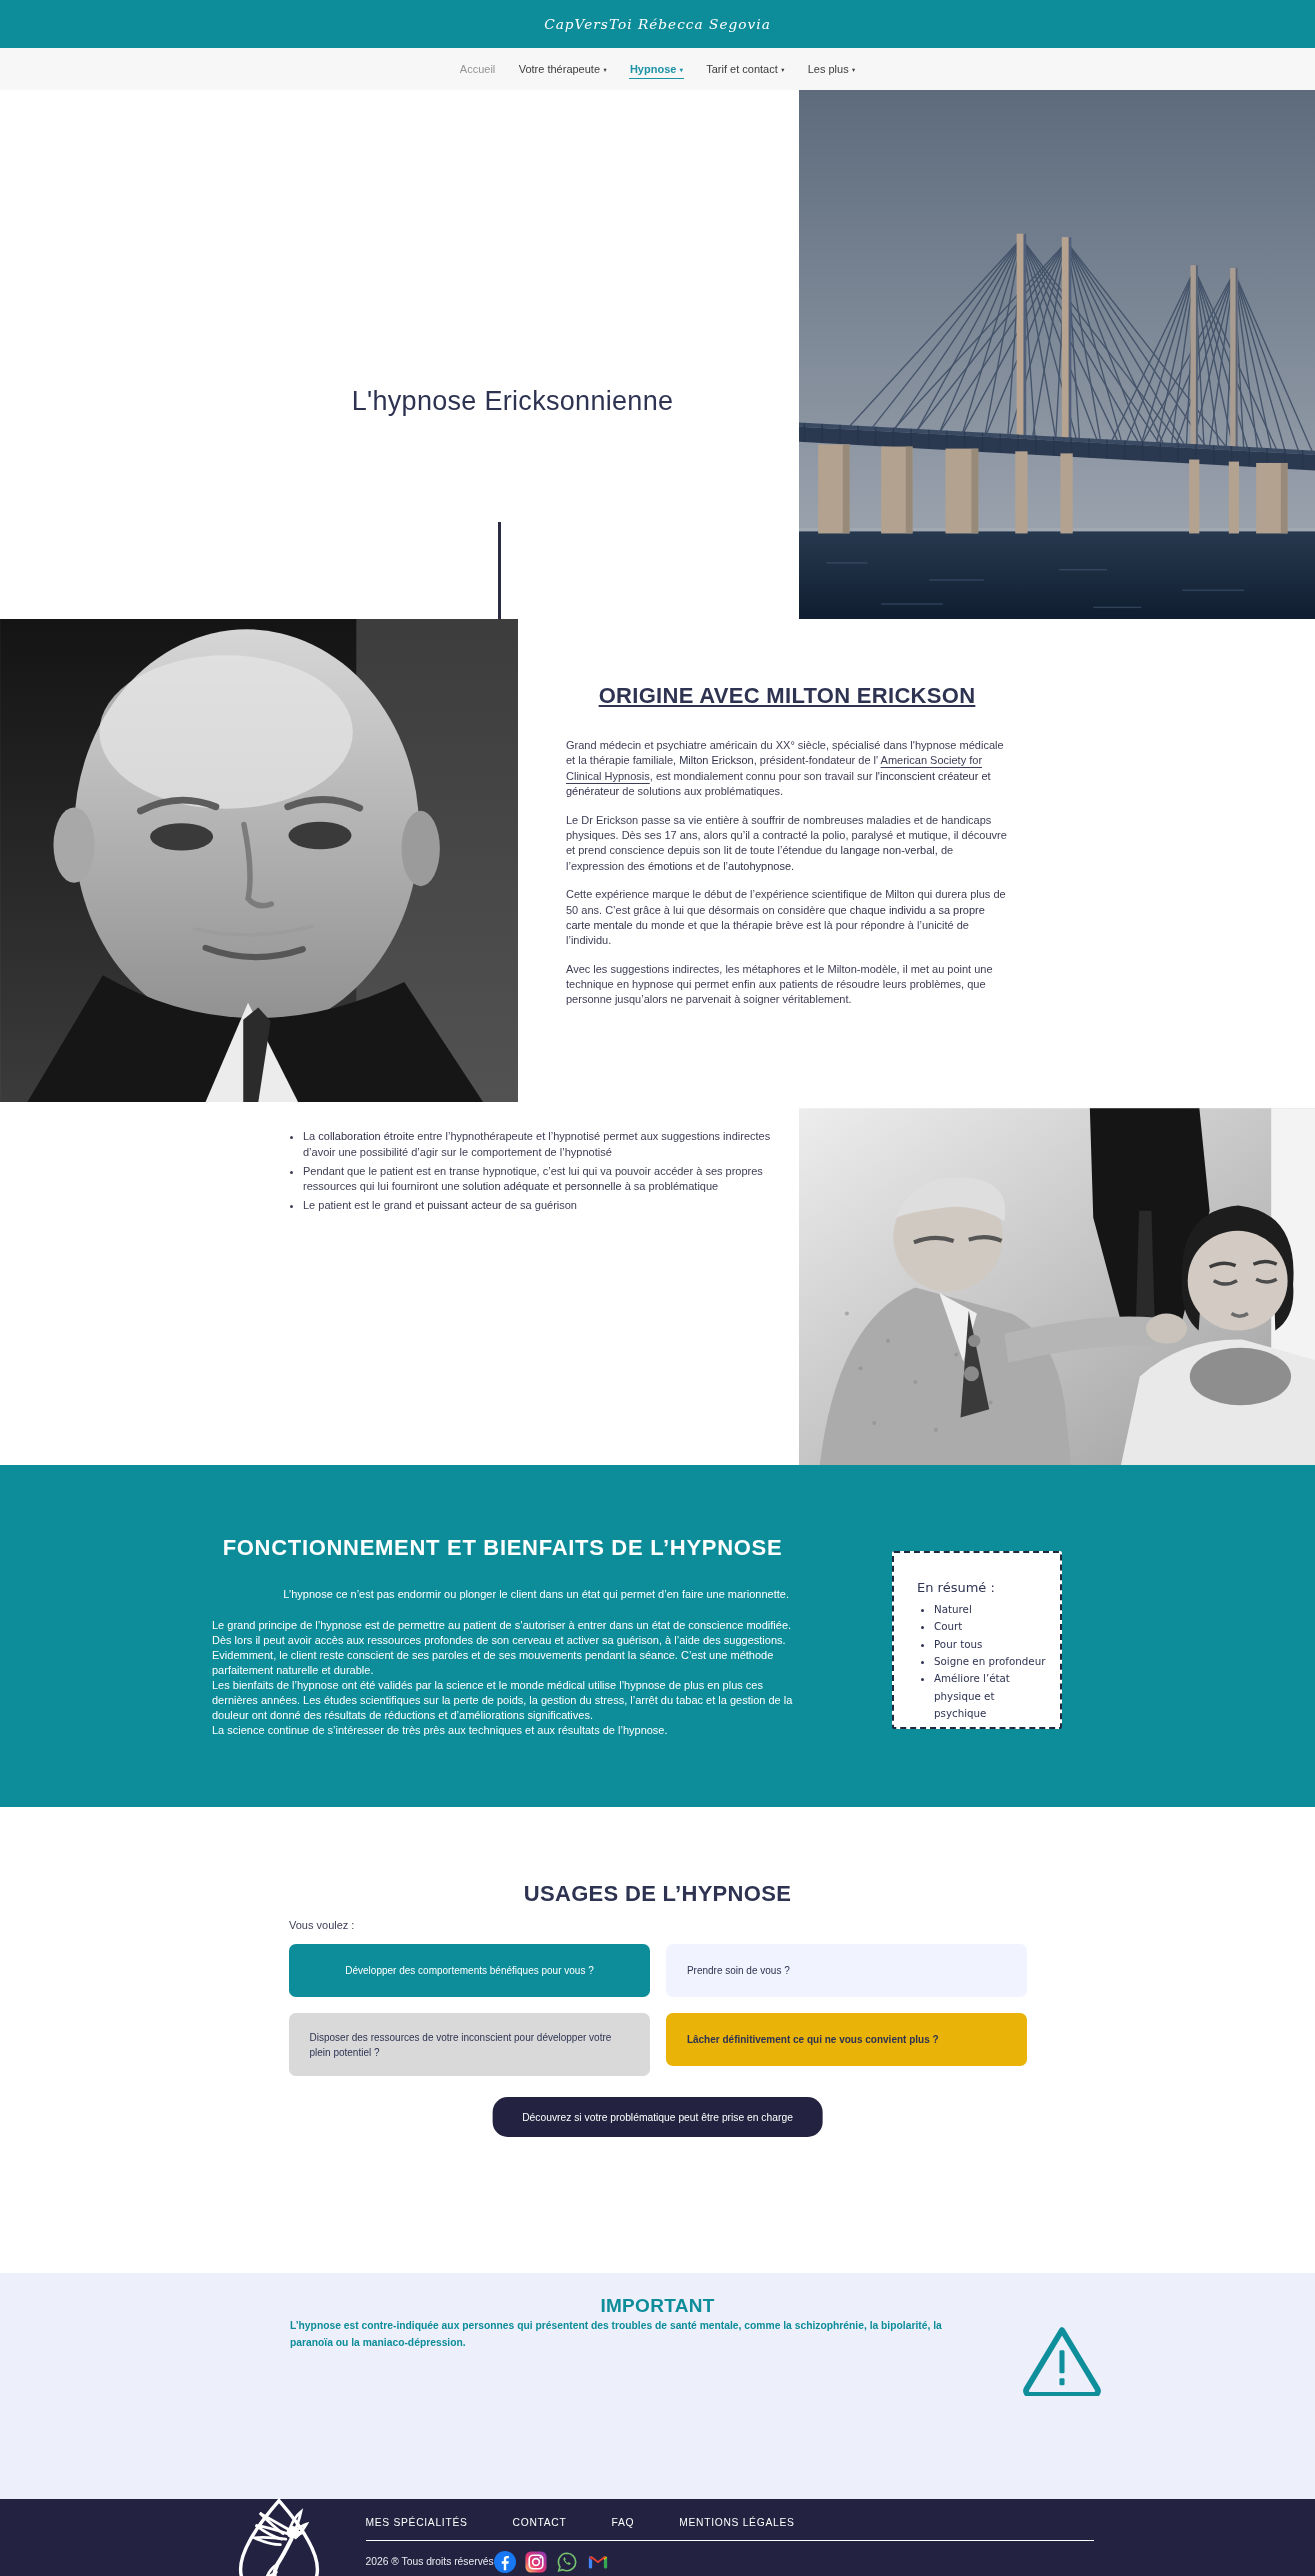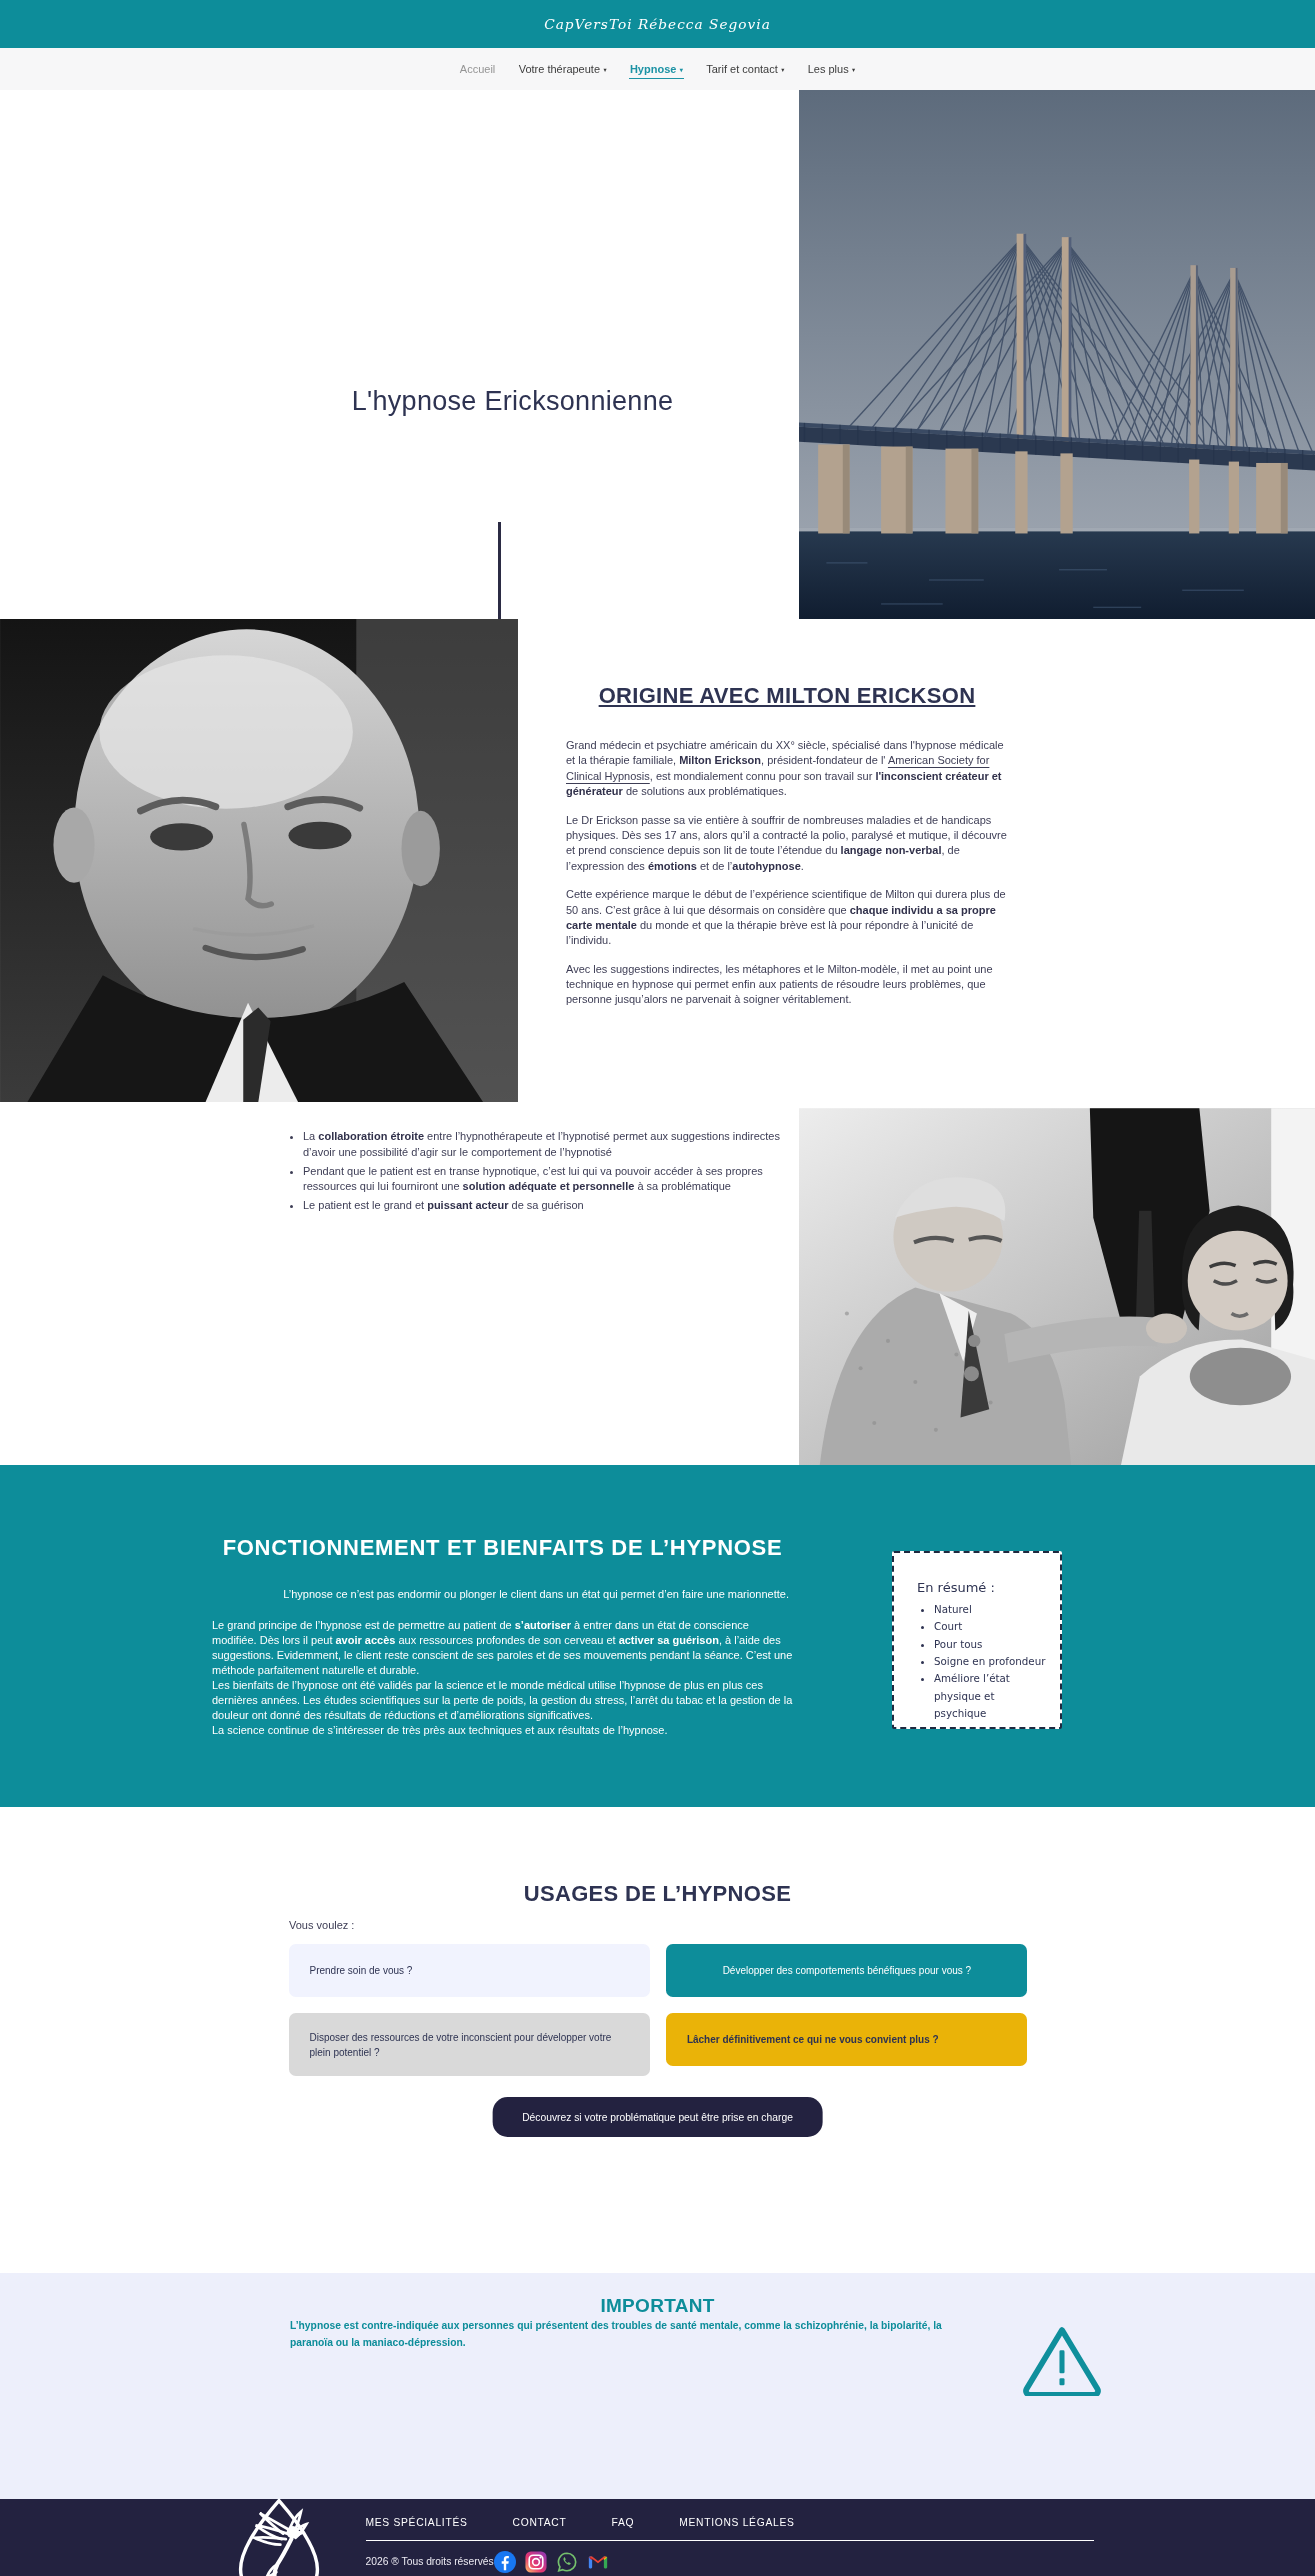--- a/index.html
+++ b/index.html
@@ -27,21 +27,21 @@
   .hero-photo{position:absolute;left:799px;top:0;width:516px;height:529px;overflow:hidden;}
 
   
   .origin{position:relative;height:483px;background:#fff;}
   .origin-photo{position:absolute;left:0;top:0;width:518px;height:483px;overflow:hidden;}
   .origin-content{position:absolute;left:566px;top:0;width:442px;}
   .section-h2{margin:0;text-align:center;font-size:22px;font-weight:700;color:#2e3352;letter-spacing:0.3px;}
   .origin-content .section-h2{margin-top:64px;text-decoration:underline;}
   .origin-content p{font-size:11px;line-height:1.4;margin:13px 0 0;color:#3d3d55;}
   .origin-content p:first-of-type{margin-top:29px;}
-  .b{font-weight:700;color:#31314b;}
+  .b{font-weight:400;color:#31314b;}
   .u-underline{text-decoration:underline;text-underline-offset:2.7px;cursor:pointer;}
 
   
   .principles{position:relative;height:363px;background:#fff;}
   .principles-content{position:absolute;left:288px;top:0;width:508px;}
   .principles-content .section-h2{margin:95px auto 0;width:384px;line-height:1.25;}
   .principles-content ul{margin:27px 0 0;padding-left:15px;}
   .principles-content li{font-size:11px;line-height:1.42;margin-bottom:3.4px;color:#3d3d55;}
   .principles-photo{position:absolute;left:799px;top:5.5px;width:516px;height:359px;overflow:hidden;}
 
@@ -395,22 +395,22 @@
         <li>Soigne en profondeur</li>
         <li>Améliore l’état physique et psychique</li>
       </ul>
     </aside>
   </section>
 
   <section class="usages">
     <h2 class="section-h2">USAGES DE L’HYPNOSE</h2>
     <p class="usages-label">Vous voulez :</p>
     <div class="usages-grid">
+      <button class="opt teal">Développer des comportements bénéfiques pour vous ?</button>
       <button class="opt lavender">Prendre soin de vous ?</button>
-      <button class="opt teal">Développer des comportements bénéfiques pour vous ?</button>
       <button class="opt gray">Disposer des ressources de votre inconscient pour développer votre plein potentiel ?</button>
       <button class="opt light">Lâcher définitivement ce qui ne vous convient plus ?</button>
     </div>
     <button class="cta">Découvrez si votre problématique peut être prise en charge</button>
   </section>
 
   <section class="important">
     <h2 class="important-h2">IMPORTANT</h2>
     <p class="important-text">L’hypnose est contre-indiquée aux personnes qui présentent des troubles de santé mentale, comme la schizophrénie, la bipolarité, la paranoïa ou la maniaco-dépression.</p>
     <div class="warning-icon">

